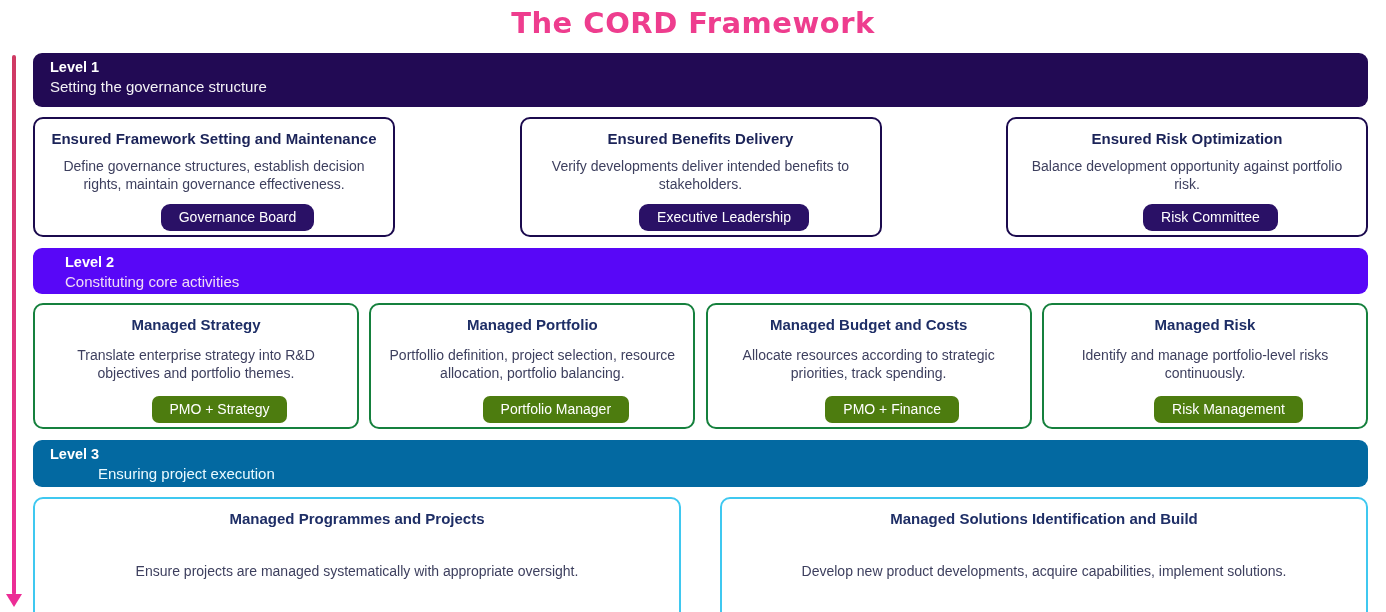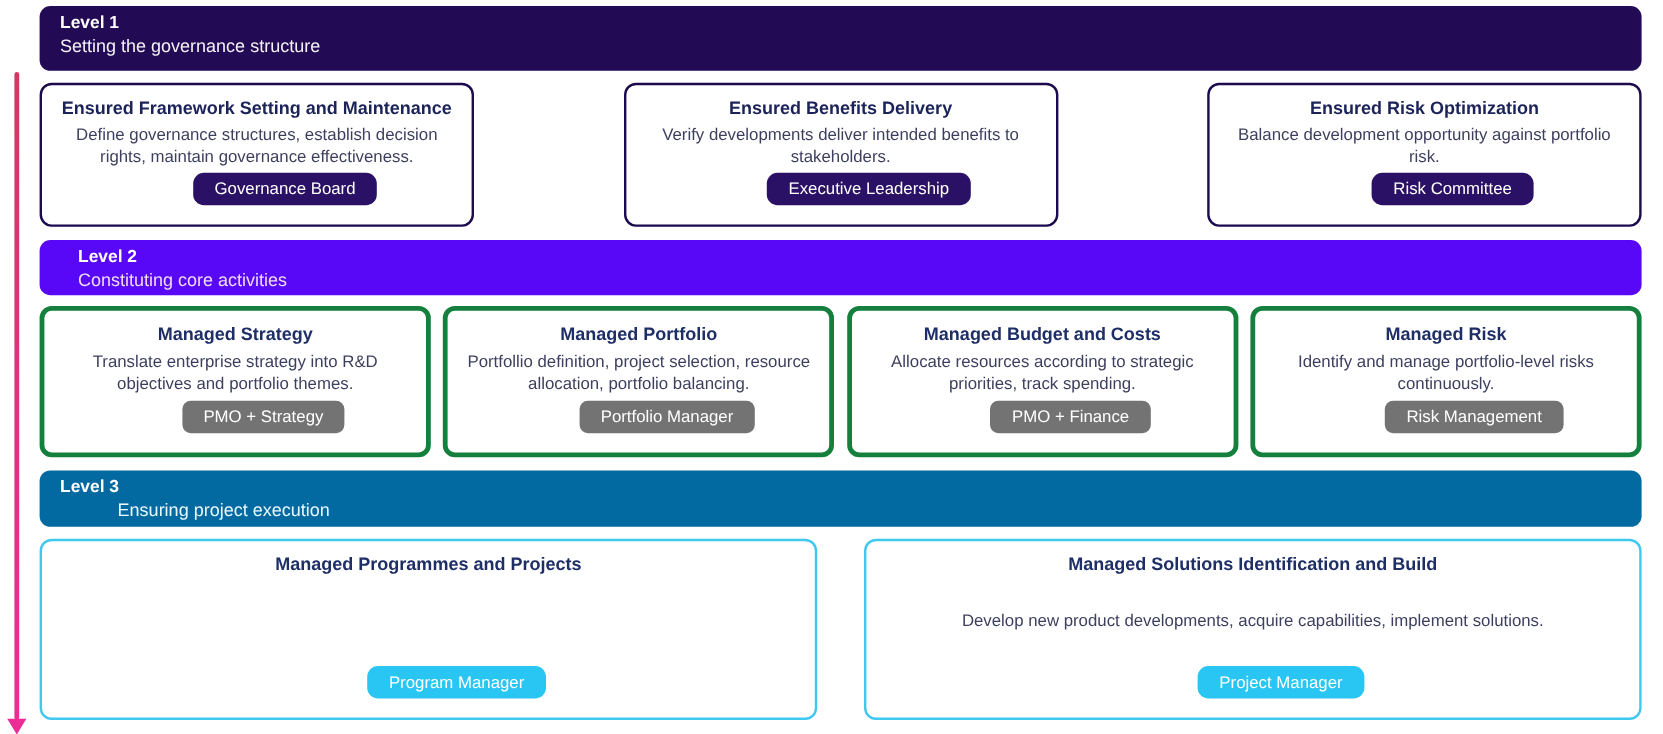--- a/index.html
+++ b/index.html
@@ -60,50 +60,51 @@
   .row-2 { margin-top: 9px;  height: 126px; }
   .row-3 { margin-top: 10px; height: 151px; }
 
   .card {
     background: #ffffff;
     border-radius: 10px;
     display: flex;
     flex-direction: column;
     align-items: center;
     justify-content: space-between;
-    padding: 11px 10px 16px 10px;
+    padding: 11px 10px 4px 10px;
     text-align: center;
   }
   .card-l1 { width: 362px; border: 2px solid #1b0a4e; }
-  .card-l2 { width: 326px; border: 4px solid #15803d; }
+  .card-l2 { width: 326px; border: 2px solid #15803d; }
   .card-l3 { width: 648px; border: 2px solid #3fc8f0; }
 
   .card-title { font-size: 15px; font-weight: 700; color: #1b2358; line-height: 1.25; }
   .card-l2 .card-title, .card-l3 .card-title { color: #1e2e66; }
   .card-desc  { font-size: 14px; color: #3d3f5e; line-height: 1.28; max-width: 345px; }
   .card-l2 .card-desc { max-width: 290px; }
   .card-l3 .card-desc { max-width: 600px; }
 
   .badge {
     color: #ffffff;
     font-size: 14px;
     padding: 5px 18px 6px 18px;
     border-radius: 7px;
     white-space: nowrap;
     margin-left: 47px;
   }
   .badge-l1 { background: #2a1166; border-radius: 9px; }
-  .badge-l2 { background: #737373; }
+  .badge-l2 { background: #4d7c0f; }
   .badge-l3 { background: #29c6f4; border-radius: 9px; }
 </style>
 </head>
 <body>
 
 <div class="page">
 
+  <div class="page-title">The CORD Framework</div>
 
   <div class="flow-arrow">
     <span class="head"></span>
   </div>
 
   <div class="content">
 
     <div class="level-bar bar-l1">
       <div class="lv-label">Level 1</div>
       <div class="lv-sub">Setting the governance structure</div>
@@ -156,20 +157,21 @@
     </div>
 
     <div class="level-bar bar-l3">
       <div class="lv-label">Level 3</div>
       <div class="lv-sub">Ensuring project execution</div>
     </div>
 
     <div class="cards-row row-3">
       <div class="card card-l3">
         <div class="card-title">Managed Programmes and Projects</div>
+        <div class="card-desc">Ensure projects are managed systematically with appropriate oversight.</div>
         <div class="badge badge-l3">Program Manager</div>
       </div>
       <div class="card card-l3">
         <div class="card-title">Managed Solutions Identification and Build</div>
         <div class="card-desc">Develop new product developments, acquire capabilities, implement solutions.</div>
         <div class="badge badge-l3">Project Manager</div>
       </div>
     </div>
 
   </div>

